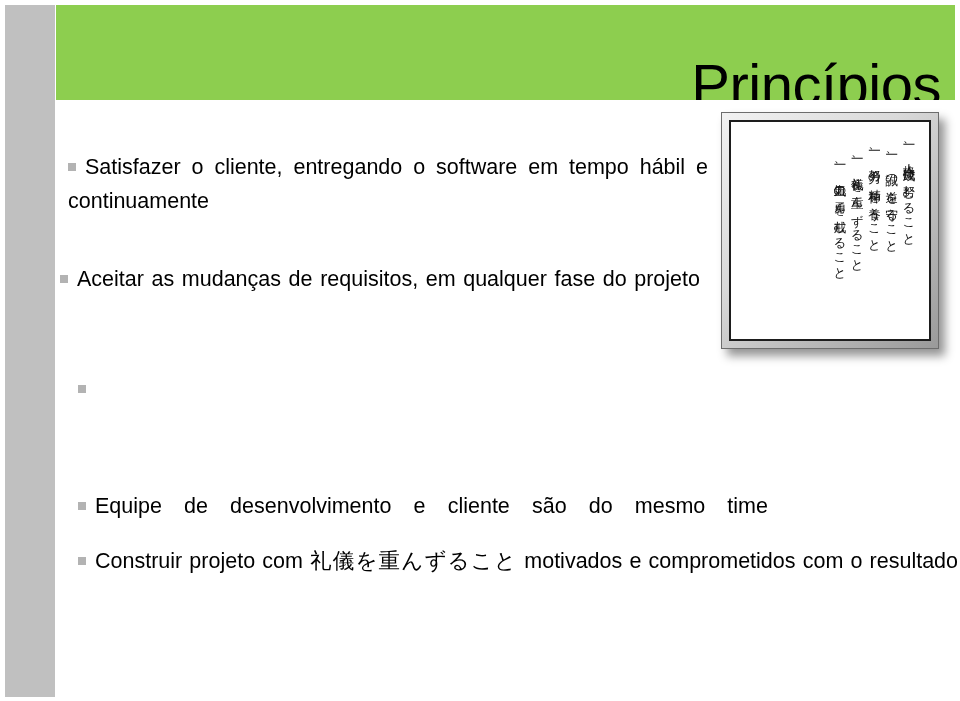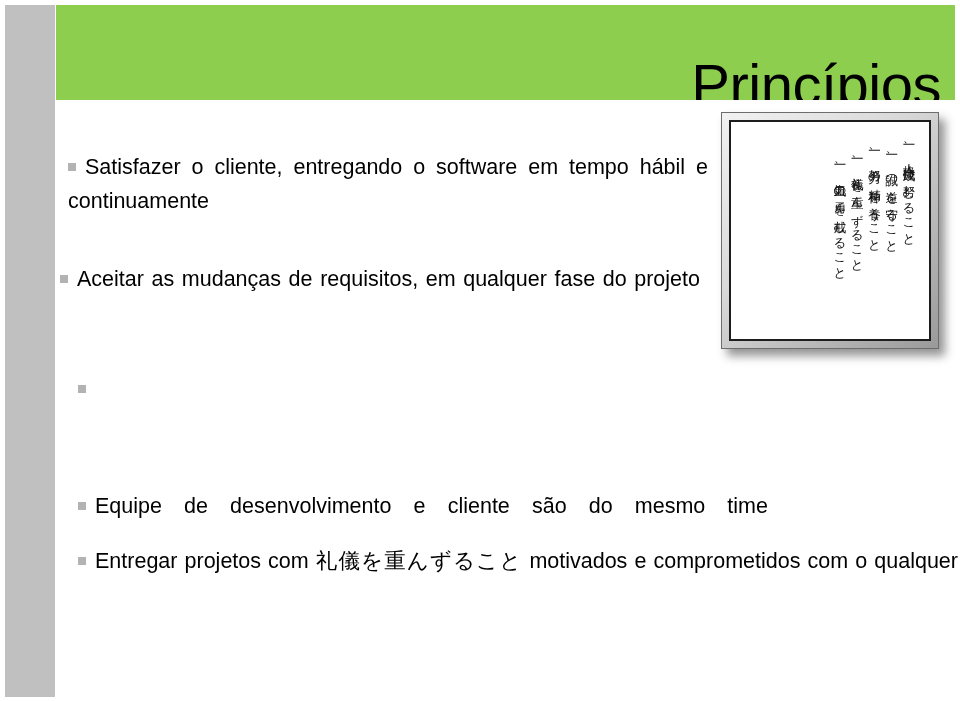--- a/index.html
+++ b/index.html
@@ -200,18 +200,18 @@
 
       <div class="bullet-item" id="bullet-3">
         <span class="marker"></span>
       </div>
 
       <div class="bullet-item" id="bullet-4">
         <span class="marker"></span><span class="para"><b>Equipe</b><span> de desenvolvimento </span><b>e cliente</b><span> são do </span><b>mesmo time</b></span>
       </div>
 
       <div class="bullet-item" id="bullet-5">
-        <span class="marker"></span><span class="para"><span>Entregar projetos com </span><b>礼儀を重んずること motivados</b><span> e </span><b>comprometidos</b><span> com o qualquer</span></span>
+        <span class="marker"></span><span class="para"><span>Construir projeto com </span><b>礼儀を重んずること motivados</b><span> e </span><b>comprometidos</b><span> com o resultado</span></span>
       </div>
 
     </div>
   </div>
 </div>
 
 </body></html>

